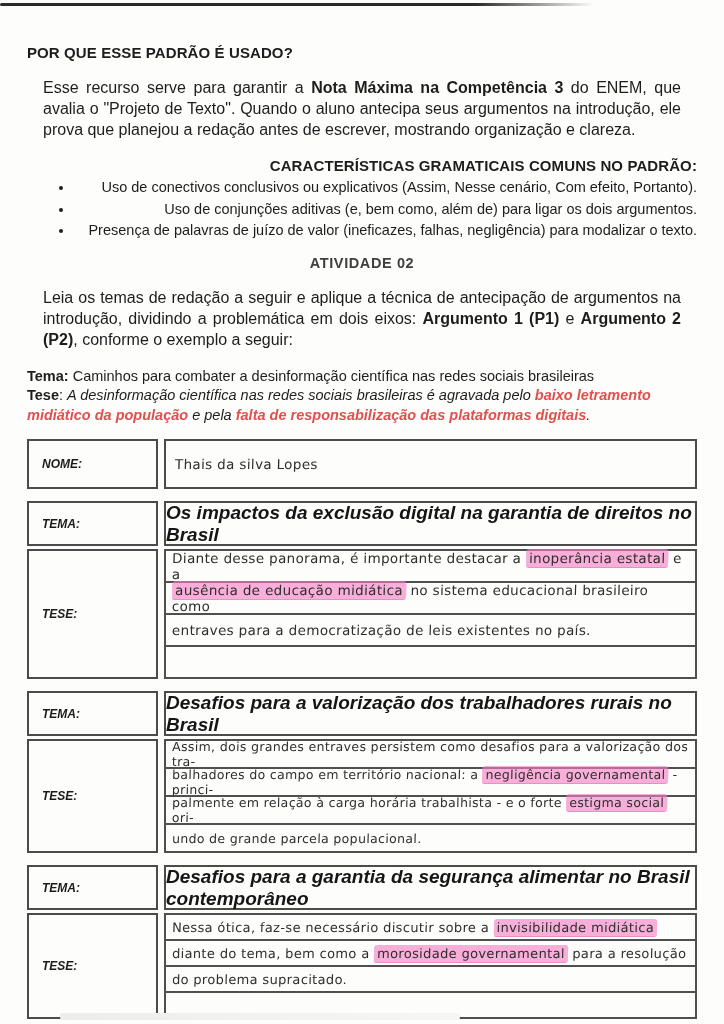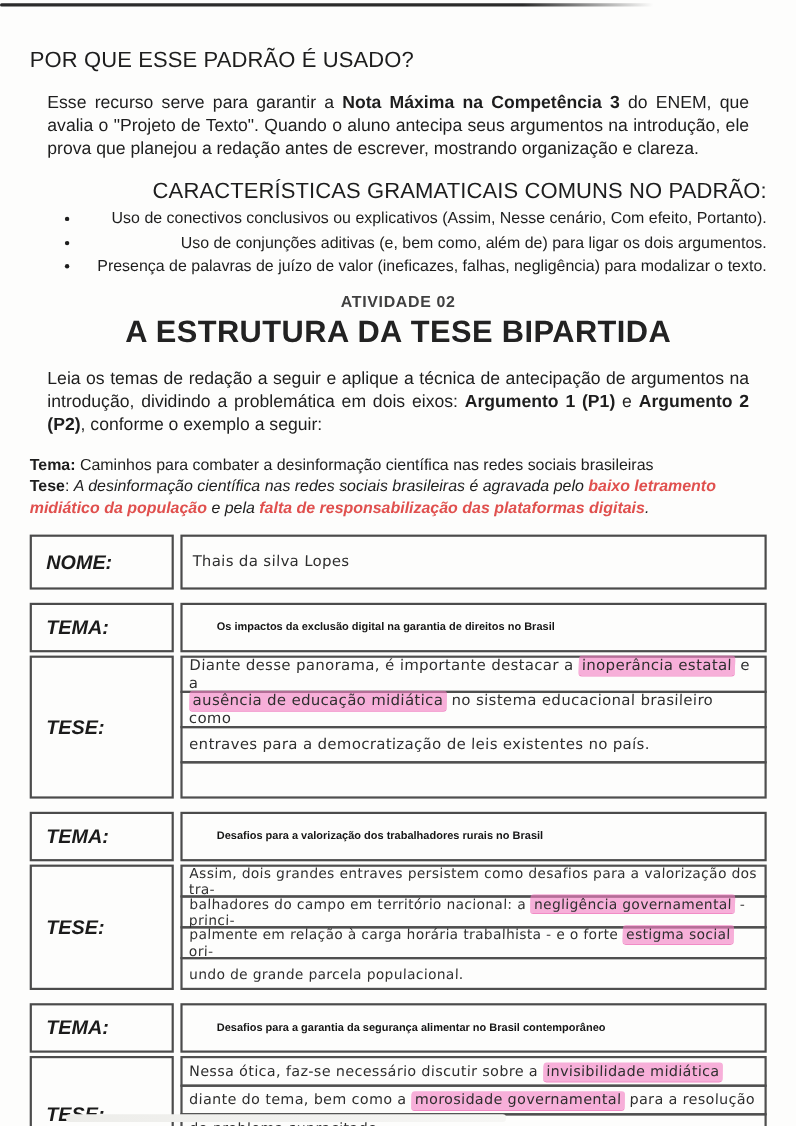--- a/index.html
+++ b/index.html
@@ -17,21 +17,21 @@
     background:linear-gradient(to right,#2b2b2b 0%,#2b2b2b 80%,rgba(43,43,43,0) 100%);
     border-radius:2px;
   }
   .scan-shadow-bottom{
     position:absolute;bottom:4px;left:60px;width:400px;height:7px;
     background:linear-gradient(to right,#ededea,#f6f6f4);
     border-radius:3px;
   }
   .content{padding:44px 27px 0 27px;}
 
-  .sec-title{font-weight:normal;font-size:20px;margin:0 0 3px 0;letter-spacing:.1px;}
+  .sec-title{font-weight:bold;font-size:15px;margin:0 0 3px 0;letter-spacing:.1px;}
   .para{font-size:16px;line-height:21px;text-align:justify;margin:16px;}
   .seg-b{font-weight:bold;}
   .seg-i{font-style:italic;}
   .seg-red{color:#e0504e;font-weight:bold;font-style:italic;}
   .seg-hl{
     background:rgba(243,128,196,.62);
     box-shadow:0 1px 0 rgba(236,100,180,.75);
     padding:1px 3px;border-radius:3px;
   }
 
@@ -45,35 +45,35 @@
   .example{margin-top:17px;font-size:14.5px;line-height:19.5px;}
   .example .ex-line{margin:0;}
 
   
   .trow{display:flex;gap:6px;}
   .label-box{
     width:131px;box-sizing:border-box;
     border:2px solid #4b4b4b;background:#fdfdfc;
     display:flex;align-items:center;
     padding-left:13px;
-    font-weight:bold;font-style:italic;font-size:18px;color:#1b1b1b;
+    font-weight:bold;font-style:italic;font-size:12px;color:#1b1b1b;
   }
   .value-box{flex:1;box-sizing:border-box;border:2px solid #4b4b4b;background:#fdfdfc;display:flex;align-items:center;}
 
   .name-row{margin-top:14px;height:50px;}
   .hand{
     font-family:"DejaVu Sans",sans-serif;
     color:#2e2e2e;font-size:13.5px;letter-spacing:.35px;
     transform:skewX(-1.5deg);
   }
   .name-value{padding-left:9px;font-size:15px;}
 
   .table-block{margin-top:12px;}
   .tema-row{height:45px;}
-  .tema-value{padding-left:31px;font-weight:bold;font-size:10px;color:#151515;}
+  .tema-value{font-weight:bold;font-style:italic;font-size:19px;color:#151515;}
   .tese-row{margin-top:3px;align-items:stretch;}
   .tese-lines{flex:1;display:flex;flex-direction:column;}
   .line-box{
     box-sizing:border-box;border:2px solid #4f4f4f;background:transparent;
     display:flex;align-items:center;padding:0 6px;
     margin-top:-2px;
   }
   .line-box:first-child{margin-top:0;}
   .t1 .line-box{height:34px;}
   .t2 .line-box{height:30px;}
@@ -98,21 +98,20 @@
       <p class="sec-title">CARACTERÍSTICAS GRAMATICAIS COMUNS NO PADRÃO:</p>
       <ul class="bullets">
         <li>Uso de conectivos conclusivos ou explicativos (Assim, Nesse cenário, Com efeito, Portanto).</li>
         <li>Uso de conjunções aditivas (e, bem como, além de) para ligar os dois argumentos.</li>
         <li>Presença de palavras de juízo de valor (ineficazes, falhas, negligência) para modalizar o texto.</li>
       </ul>
     </div>
 
     <div>
       <div class="kicker">ATIVIDADE 02</div>
-      <div class="main-title">A ESTRUTURA DA TESE BIPARTIDA</div>
       <p class="para"><span class="seg">Leia os temas de redação a seguir e aplique a técnica de antecipação de argumentos na introdução, dividindo a problemática em dois eixos: </span><span class="seg-b">Argumento 1 (P1)</span><span class="seg"> e </span><span class="seg-b">Argumento 2 (P2)</span><span class="seg">, conforme o exemplo a seguir:</span></p>
     </div>
 
     <div class="example">
       <p class="ex-line"><span class="seg-b">Tema:</span><span class="seg"> Caminhos para combater a desinformação científica nas redes sociais brasileiras</span></p>
       <p class="ex-line"><span class="seg-b">Tese</span><span class="seg">: </span><span class="seg-i">A desinformação científica nas redes sociais brasileiras é agravada pelo </span><span class="seg-red">baixo letramento midiático da população</span><span class="seg-i"> e pela </span><span class="seg-red">falta de responsabilização das plataformas digitais</span><span class="seg-i">.</span></p>
     </div>
 
     <div class="trow name-row">
       <div class="label-box">NOME:</div>

